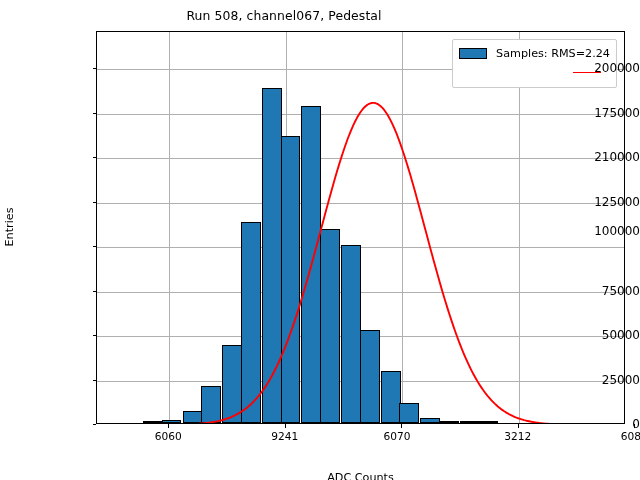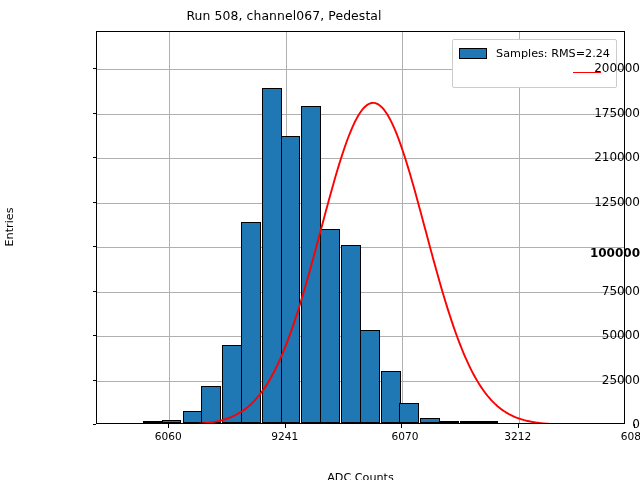--- a/index.html
+++ b/index.html
@@ -226,37 +226,37 @@
   <div id="yticks">
       <div class="ytick-mark" style="left: 92.5px; top: 424px;"></div>
       <div class="ytick-label" style="top: 424px; width: 88px;">0</div>
       <div class="ytick-mark" style="left: 92.5px; top: 379.503px;"></div>
       <div class="ytick-label" style="top: 379.503px; width: 88px;">25000</div>
       <div class="ytick-mark" style="left: 92.5px; top: 335.005px;"></div>
       <div class="ytick-label" style="top: 335.005px; width: 88px;">50000</div>
       <div class="ytick-mark" style="left: 92.5px; top: 290.508px;"></div>
       <div class="ytick-label" style="top: 290.508px; width: 88px;">75000</div>
       <div class="ytick-mark" style="left: 92.5px; top: 246.011px;"></div>
-      <div class="ytick-label" style="top: 253px; width: 88px; font-weight: bold;">100000</div>
+      <div class="ytick-label" style="top: 231px; width: 88px;">100000</div>
       <div class="ytick-mark" style="left: 92.5px; top: 201.514px;"></div>
       <div class="ytick-label" style="top: 201.514px; width: 88px;">125000</div>
       <div class="ytick-mark" style="left: 92.5px; top: 157.016px;"></div>
       <div class="ytick-label" style="top: 157.016px; width: 88px;">210000</div>
       <div class="ytick-mark" style="left: 92.5px; top: 112.519px;"></div>
       <div class="ytick-label" style="top: 112.519px; width: 88px;">175000</div>
       <div class="ytick-mark" style="left: 92.5px; top: 68.0217px;"></div>
       <div class="ytick-label" style="top: 68.0217px; width: 88px;">200000</div>
     </div>
   <div id="xticks">
       <div class="xtick-mark" style="left: 168.242px; top: 424px;"></div>
       <div class="xtick-label" style="left: 168.242px; top: 430px;">6060</div>
       <div class="xtick-mark" style="left: 284.762px; top: 424px;"></div>
       <div class="xtick-label" style="left: 284.762px; top: 430px;">9241</div>
       <div class="xtick-mark" style="left: 401.282px; top: 424px;"></div>
-      <div class="xtick-label" style="left: 397px; top: 430px; padding-left: 16px;">6070</div>
+      <div class="xtick-label" style="left: 389px; top: 430px; padding-left: 16px;">6070</div>
       <div class="xtick-mark" style="left: 517.802px; top: 424px;"></div>
       <div class="xtick-label" style="left: 517.802px; top: 430px;">3212</div>
       <div class="xtick-mark" style="left: 634.322px; top: 424px;"></div>
       <div class="xtick-label" style="left: 634.322px; top: 430px;">6080</div>
     </div>
 
   <div id="xlabel">ADC Counts</div>
   <div id="ylabel">Entries</div>
 
 </div>

